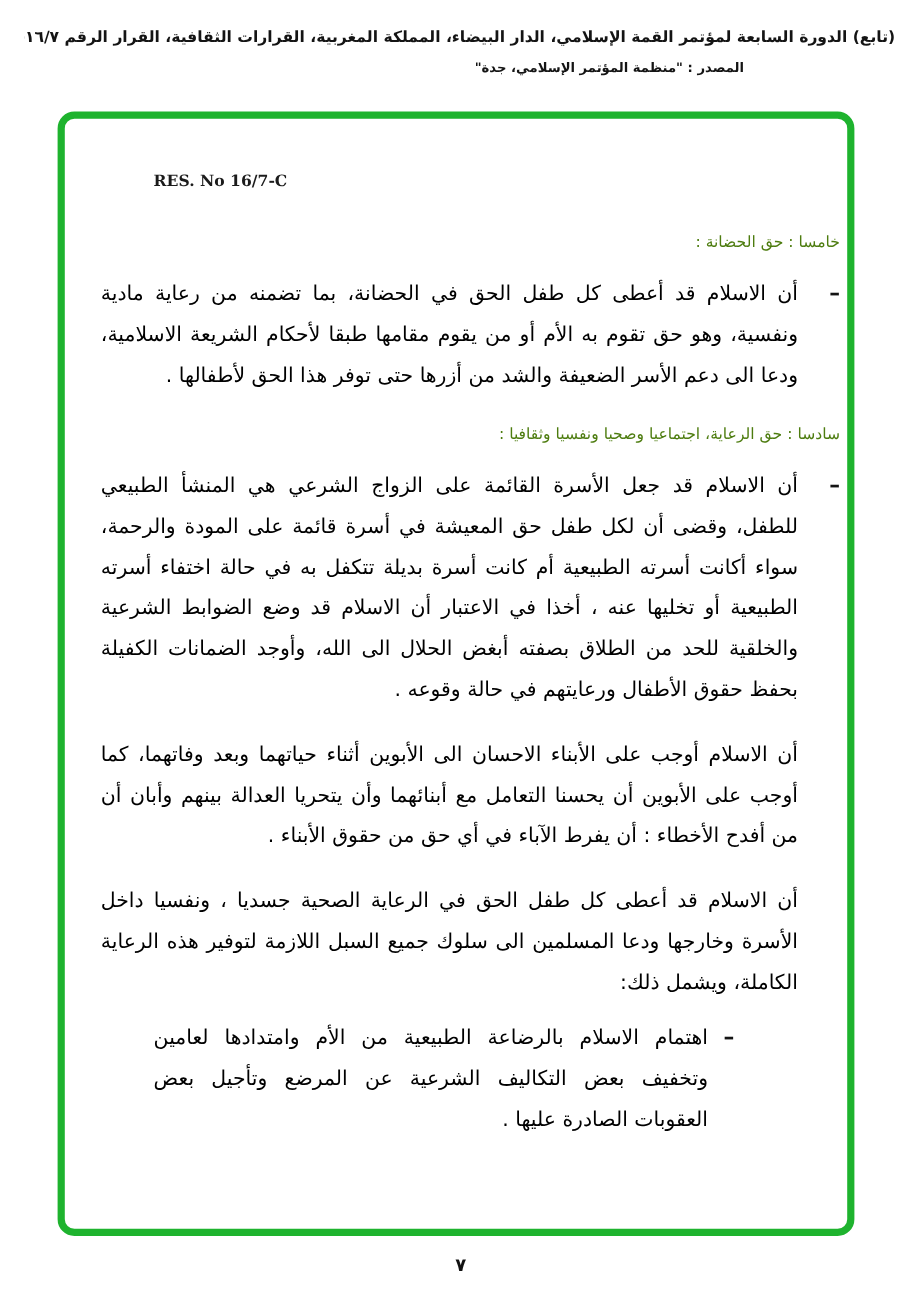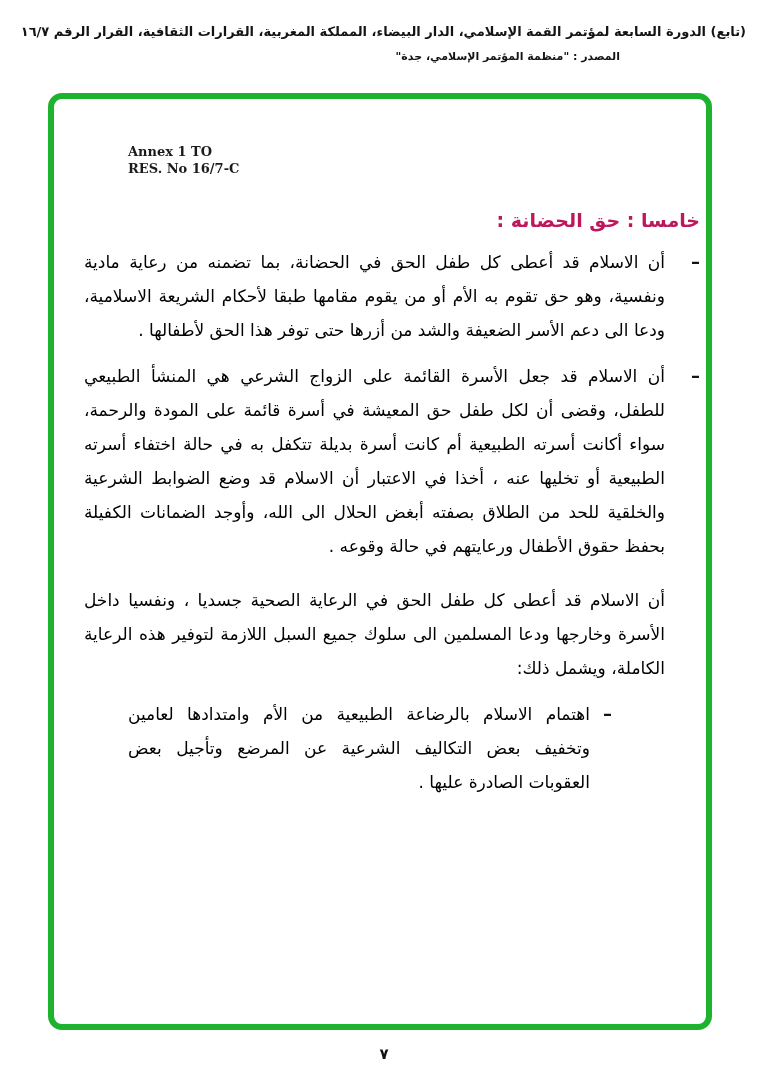--- a/index.html
+++ b/index.html
@@ -48,24 +48,24 @@
   .annex {
     direction:ltr; text-align:left;
     padding-left:44px; margin-top:44px;
     font-family:"DejaVu Serif", serif;
     font-size:13px; font-weight:bold;
     line-height:17px;
     color:#1b1b1b;
   }
 
   .sec-heading {
-    font-size:19px; font-weight:bold;
+    font-size:13px; font-weight:normal;
     text-align:right;
     line-height:26px;
-    color:#be185d;
+    color:#4d7c0f;
   }
   .sec-heading.first { margin-top:30px; }
   .sec-heading.second { margin-top:20px; }
 
   .item { display:flex; }
   .item .marker {
     flex:0 0 35px; width:35px;
     text-align:right; padding-left:6px;
     font-size:18px; line-height:34px; font-weight:bold;
     box-sizing:border-box;
@@ -94,38 +94,42 @@
 
 <div class="page-header">
   <div class="citation-line">(تابع) الدورة السابعة لمؤتمر القمة الإسلامي، الدار البيضاء، المملكة المغربية، القرارات الثقافية، القرار الرقم ١٦/٧-ث (ق.أ)</div>
   <div class="source-line">المصدر : "منظمة المؤتمر الإسلامي، جدة"</div>
 </div>
 
 <div class="doc-frame">
   <div class="doc-content">
 
     <div class="annex">
-      <div>Annex 1 TO</div>
       <div>RES. No 16/7-C</div>
     </div>
 
     <div class="sec-heading first">خامسا : حق الحضانة :</div>
 
     <div class="item mt-sm">
       <span class="marker">–</span>
       <div class="body-text">أن الاسلام قد أعطى كل طفل الحق في الحضانة، بما تضمنه من رعاية مادية ونفسية، وهو حق تقوم به الأم أو من يقوم مقامها طبقا لأحكام الشريعة الاسلامية، ودعا الى دعم الأسر الضعيفة والشد من أزرها حتى توفر هذا الحق لأطفالها .</div>
     </div>
 
+    <div class="sec-heading second">سادسا : حق الرعاية، اجتماعيا وصحيا ونفسيا وثقافيا :</div>
 
     <div class="item mt-sm">
       <span class="marker">–</span>
       <div class="body-text">أن الاسلام قد جعل الأسرة القائمة على الزواج الشرعي هي المنشأ الطبيعي للطفل، وقضى أن لكل طفل حق المعيشة في أسرة قائمة على المودة والرحمة، سواء أكانت أسرته الطبيعية أم كانت أسرة بديلة تتكفل به في حالة اختفاء أسرته الطبيعية أو تخليها عنه ، أخذا في الاعتبار أن الاسلام قد وضع الضوابط الشرعية والخلقية للحد من الطلاق بصفته أبغض الحلال الى الله، وأوجد الضمانات الكفيلة بحفظ حقوق الأطفال ورعايتهم في حالة وقوعه .</div>
     </div>
 
 
+    <div class="item mt-md">
+      <span class="marker"></span>
+      <div class="body-text">أن الاسلام أوجب على الأبناء الاحسان الى الأبوين أثناء حياتهما وبعد وفاتهما، كما أوجب على الأبوين أن يحسنا التعامل مع أبنائهما وأن يتحريا العدالة بينهم وأبان أن من أفدح الأخطاء : أن يفرط الآباء في أي حق من حقوق الأبناء .</div>
+    </div>
 
     <div class="item mt-md">
       <span class="marker"></span>
       <div class="body-text">أن الاسلام قد أعطى كل طفل الحق في الرعاية الصحية جسديا ، ونفسيا داخل الأسرة وخارجها ودعا المسلمين الى سلوك جميع السبل اللازمة لتوفير هذه الرعاية الكاملة، ويشمل ذلك:</div>
     </div>
 
     <div class="item sub-item mt-sm">
       <span class="marker">–</span>
       <div class="body-text">اهتمام الاسلام بالرضاعة الطبيعية من الأم وامتدادها لعامين وتخفيف بعض التكاليف الشرعية عن المرضع وتأجيل بعض العقوبات الصادرة عليها .</div>
     </div>

